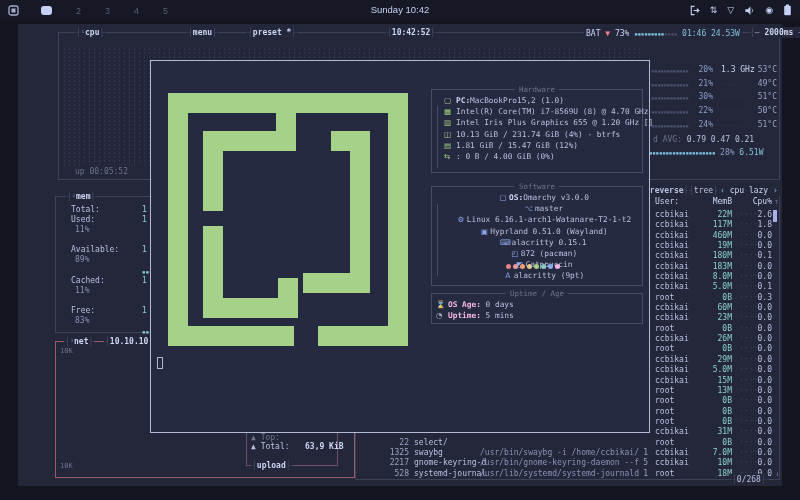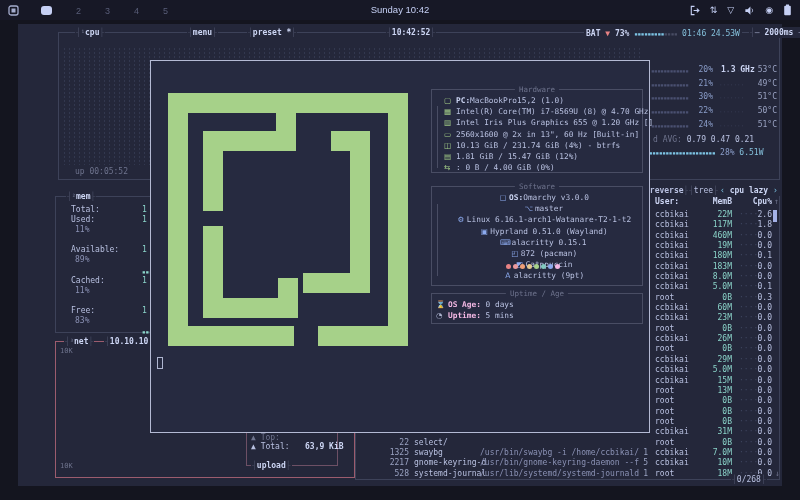--- a/index.html
+++ b/index.html
@@ -6,21 +6,21 @@
     --desktop:#14151f; --bar-bg:#171826; --term-bg:#24273a; --float-bg:#262a40;
     --bd:#3d4259; --bd2:#494d64; --pink-bd:#9c5c6e;
     --txt:#b8c0e0; --bright:#cdd6f4; --dim:#6e738d; --dimmer:#494d64;
     --teal:#7dc4e4; --mint:#8bd5ca; --green:#a6d189; --yellow:#e5c890; --pink:#f4b8e4;
   }
   *{margin:0;padding:0;box-sizing:border-box}
   html,body{background:#000}
   .screen{position:relative;width:800px;height:500px;background:var(--desktop);overflow:hidden;
     font-family:"DejaVu Sans Mono",monospace;font-size:8px;color:var(--txt);white-space:nowrap}
   .abs{position:absolute}
-  .b{font-weight:bold;color:var(--bright)}
+  .b{font-weight:normal;color:var(--bright)}
   .dim{color:var(--dim)} .dimmer{color:var(--dimmer)}
   .teal{color:var(--teal)}
   
   .topbar{position:absolute;left:0;top:0;width:800px;height:20px;background:var(--bar-bg);
     display:flex;align-items:center;font-family:"Liberation Sans",sans-serif;font-size:10px;z-index:30}
   .ws-wrap{display:flex;align-items:center;margin-left:8px;gap:0}
   .ws-pill{width:11px;height:9px;border-radius:3px;background:#c6d0f5;margin-left:22px}
   .ws-num{color:#585d78;margin-left:24px;font-size:9px}
   .clock{position:absolute;left:50%;top:0;transform:translateX(-50%);line-height:20px;color:#c6d0f5;font-size:9.5px}
   .tray{position:absolute;right:8px;top:0;height:20px;display:flex;align-items:center;gap:10px;color:#c6d0f5}
@@ -675,23 +675,20 @@
           </div>
 
           <div class="fline">
             <span class="g">▦</span><span class="key"></span><span class="t">Intel(R) Core(TM) i7-8569U (8) @ 4.70 GHz</span><span class="pct"></span><span class="t"></span>
           </div>
 
           <div class="fline">
             <span class="g">▥</span><span class="key"></span><span class="t">Intel Iris Plus Graphics 655 @ 1.20 GHz []</span><span class="pct"></span><span class="t"></span>
           </div>
 
-          <div class="fline">
-            <span class="g">▭</span><span class="key"></span><span class="t">2560x1600 @ 2x in 13", 60 Hz [Built-in]</span><span class="pct"></span><span class="t"></span>
-          </div>
 
           <div class="fline">
             <span class="g">◫</span><span class="key"></span><span class="t">10.13 GiB / 231.74 GiB </span><span class="pct">(4%)</span><span class="t"> - btrfs</span>
           </div>
 
           <div class="fline">
             <span class="g">▤</span><span class="key"></span><span class="t">1.81 GiB / 15.47 GiB </span><span class="pct">(12%)</span><span class="t"></span>
           </div>
 
           <div class="fline">

